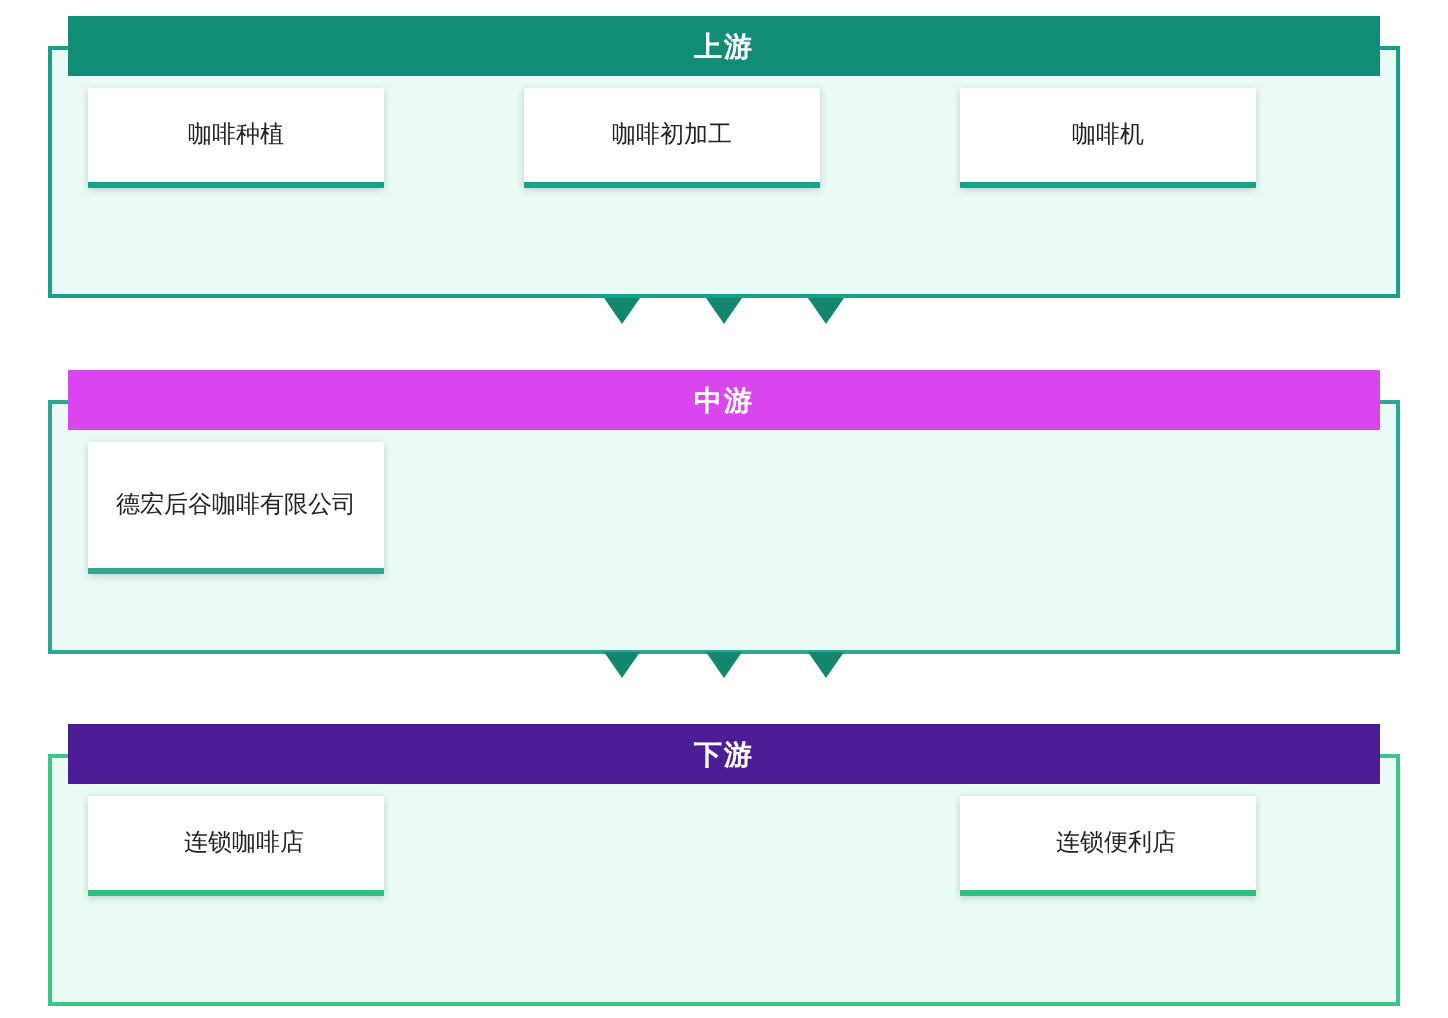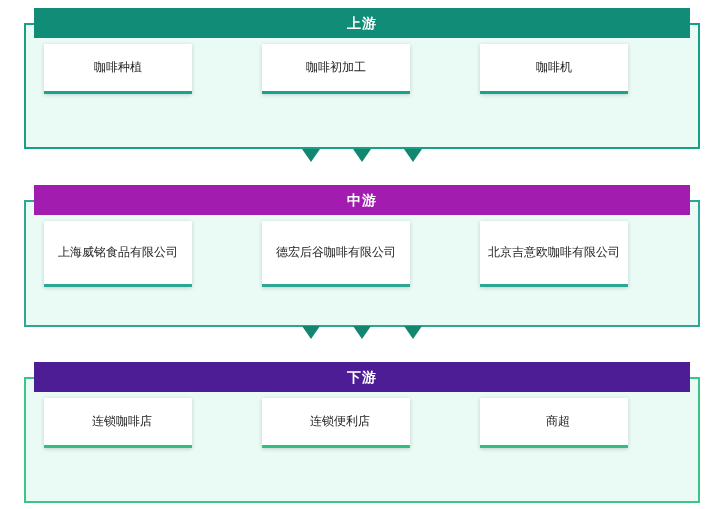--- a/index.html
+++ b/index.html
@@ -81,21 +81,21 @@
     font-size: 12px;
     line-height: 21px;
     padding: 6px 8px;
   }
 
   
   .stage-upstream .stage-header   { background: #118c76; }
   .stage-upstream .stage-panel    { border-color: #16a085; }
   .stage-upstream .card           { border-bottom-color: #14a58a; }
 
-  .stage-midstream .stage-header  { background: #a21caf; }
+  .stage-midstream .stage-header  { background: #d946ef; }
   .stage-midstream .stage-panel   { border-color: #2fa693; }
   .stage-midstream .card          { border-bottom-color: #2fa693; }
 
   .stage-downstream .stage-header { background: #4c1d95; }
   .stage-downstream .stage-panel  { border-color: #3dc487; }
   .stage-downstream .card         { border-bottom-color: #2ec07f; padding-left: 16px; }
 
   
   .stage-upstream   { top: 8px; }
   .stage-upstream   .stage-panel { height: 126px; }
@@ -156,46 +156,37 @@
     <span class="arrow-down"></span>
     <span class="arrow-down"></span>
     <span class="arrow-down"></span>
   </div>
 
   <div class="stage stage-midstream">
     <div class="stage-panel"></div>
     <div class="stage-header">中游</div>
     <div class="cards">
       <div class="card">
-        <span>上海威铭食品有限公司</span>
-      </div>
-      <div class="card">
         <span>德宏后谷咖啡有限公司</span>
-      </div>
-      <div class="card">
-        <span>北京吉意欧咖啡有限公司</span>
       </div>
     </div>
   </div>
 
   <div class="arrows arrows-2">
     <span class="arrow-down"></span>
     <span class="arrow-down"></span>
     <span class="arrow-down"></span>
   </div>
 
   <div class="stage stage-downstream">
     <div class="stage-panel"></div>
     <div class="stage-header">下游</div>
     <div class="cards">
       <div class="card">
         <span>连锁咖啡店</span>
       </div>
       <div class="card">
         <span>连锁便利店</span>
       </div>
-      <div class="card">
-        <span>商超</span>
-      </div>
     </div>
   </div>
 
 </div>
 
 </body></html>

